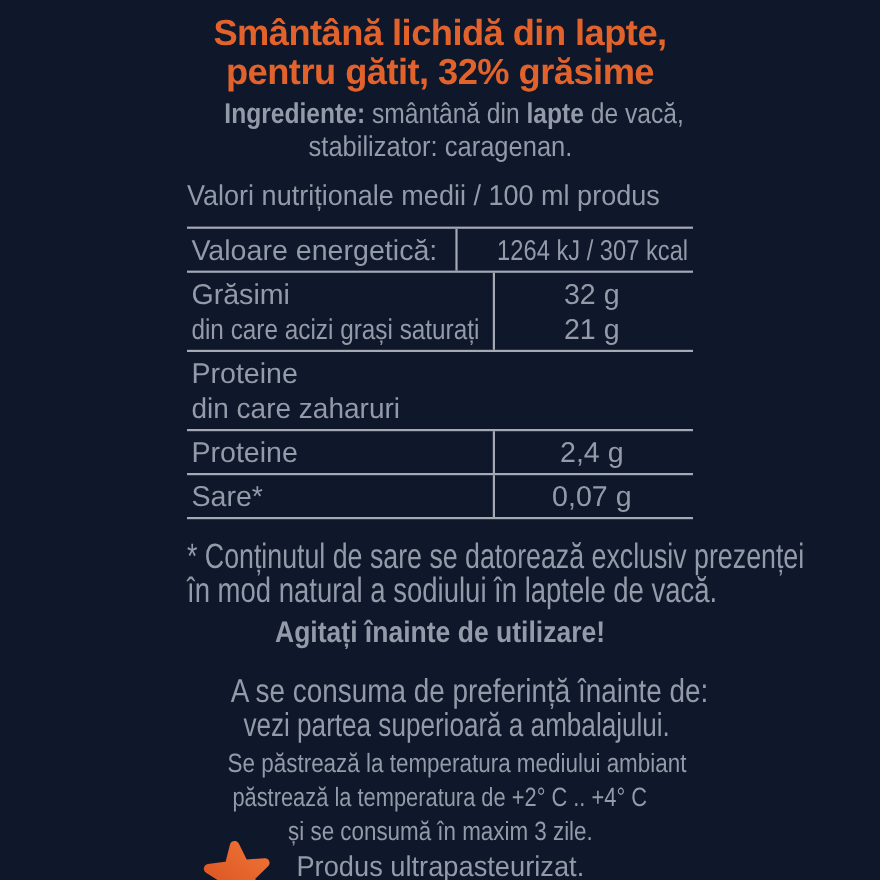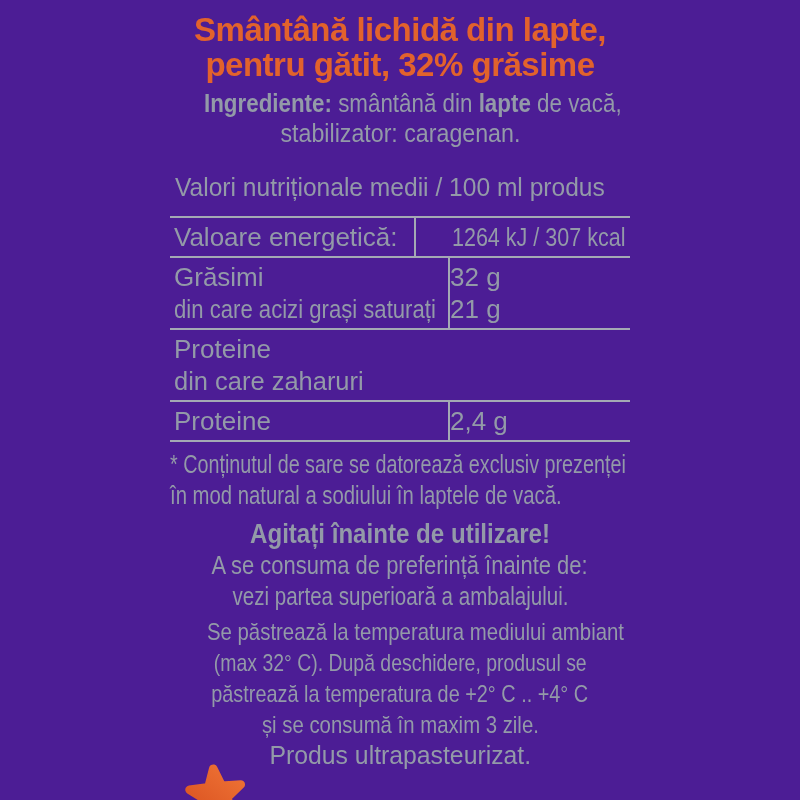--- a/index.html
+++ b/index.html
@@ -3,41 +3,41 @@
 <meta charset="utf-8">
 <style>
   :root{
     --orange:#e2622c;
     --gray:#939aa8;
     --line:#a4a9b4;
   }
   *{margin:0;padding:0;box-sizing:border-box;}
   html,body{width:800px;height:800px;background:#fff;}
   body{font-family:"Liberation Sans","DejaVu Sans",sans-serif;}
-  .page{width:800px;height:800px;position:relative;overflow:hidden;background:#4c1d95;text-decoration:underline;}
+  .page{width:800px;height:800px;position:relative;overflow:hidden;background:#0f172a;text-decoration:underline;}
   .sheet{width:460px;margin:0 auto;padding-top:12px;}
   .fit{display:inline-block;white-space:nowrap;}
   .c{text-align:center;}
   .l{text-align:left;}
   .c .fit{transform-origin:50% 50%;}
   .l .fit{transform-origin:0 50%;}
   .title{color:var(--orange);font-weight:bold;font-size:33px;line-height:35px;letter-spacing:-0.5px;}
   .ingredients{margin-top:6px;color:var(--gray);font-size:26px;line-height:30px;}
-  .vheader{margin-top:24px;color:var(--gray);font-size:26px;line-height:30px;text-align:right;}
+  .vheader{margin-top:14px;color:var(--gray);font-size:26px;line-height:30px;}
   .ntable{margin-top:14px;border-top:2px solid var(--line);border-bottom:2px solid var(--line);color:var(--gray);font-size:26px;}
   .trow{display:flex;border-bottom:2px solid var(--line);}
   .trow:last-child{border-bottom:none;}
   .tlabel{width:278px;padding:3px 0 3px 4px;}
-  .tvalue{flex:1;border-left:2px solid var(--line);padding:3px 4px 3px 0;text-align:left;}
+  .tvalue{flex:1;border-left:2px solid var(--line);padding:3px 4px 3px 0;text-align:center;}
   .cl{line-height:32px;white-space:nowrap;}
   .tlabel .fit{transform-origin:0 50%;}
   .tvalue .fit{transform-origin:100% 50%;}
-  .footnote{margin-top:7px;color:var(--gray);font-size:26px;line-height:31px;}
+  .footnote{margin-top:18px;color:var(--gray);font-size:32px;line-height:31px;}
   .shake{margin-top:8px;color:var(--gray);font-weight:bold;font-size:27px;line-height:31px;}
-  .bestbefore{margin-top:0;color:var(--gray);font-size:26px;line-height:31px;}
+  .bestbefore{margin-top:22px;color:var(--gray);font-size:30px;line-height:31px;}
   .storage{margin-top:4px;color:var(--gray);font-size:24px;line-height:31px;}
   .uht{margin-top:0;color:var(--gray);font-size:26px;line-height:31px;}
   .brand-star{position:absolute;left:183px;top:762px;}
 </style>
 </head>
 <body>
 
 <div class="page">
   <div class="sheet">
 
@@ -83,39 +83,46 @@
         </div>
       </div>
       <div class="trow">
         <div class="tlabel">
           <div class="cl"><span class="fit">Proteine</span></div>
         </div>
         <div class="tvalue">
           <div class="cl"><span class="fit">2,4 g</span></div>
         </div>
       </div>
+      <div class="trow">
+        <div class="tlabel">
+          <div class="cl"><span class="fit">Sare*</span></div>
+        </div>
+        <div class="tvalue">
+          <div class="cl"><span class="fit">0,07 g</span></div>
+        </div>
+      </div>
     </div>
 
     <div class="footnote l">
       <div class="l"><span class="fit" style="transform: scaleX(0.76);">* Conținutul de sare se datorează exclusiv prezenței</span></div>
       <div class="l"><span class="fit" style="transform: scaleX(0.780876);">în mod natural a sodiului în laptele de vacă.</span></div>
     </div>
 
     <div class="shake c">
       <span class="fit" style="transform: scaleX(0.892857);">Agitați înainte de utilizare!</span>
     </div>
 
     <div class="bestbefore c">
       <div class="c"><span class="fit" style="transform: scaleX(0.844944);">A se consuma de preferință înainte de:</span></div>
       <div class="c"><span class="fit" style="transform: scaleX(0.790588);">vezi partea superioară a ambalajului.</span></div>
     </div>
 
     <div class="storage c">
       <div class="c"><span class="fit" style="transform: scaleX(0.849624);">Se păstrează la temperatura mediului ambiant</span></div>
-      <div class="c"><span class="fit" style="transform: scaleX(0.809619);">(max 32° C). După deschidere, produsul se</span></div>
       <div class="c"><span class="fit" style="transform: scaleX(0.827586);">păstrează la temperatura de +2° C .. +4° C</span></div>
       <div class="c"><span class="fit" style="transform: scaleX(0.847458);">și se consumă în maxim 3 zile.</span></div>
     </div>
 
     <div class="uht c">
       <span class="fit" style="transform: scaleX(0.952727);">Produs ultrapasteurizat.</span>
     </div>
 
   </div>
 

